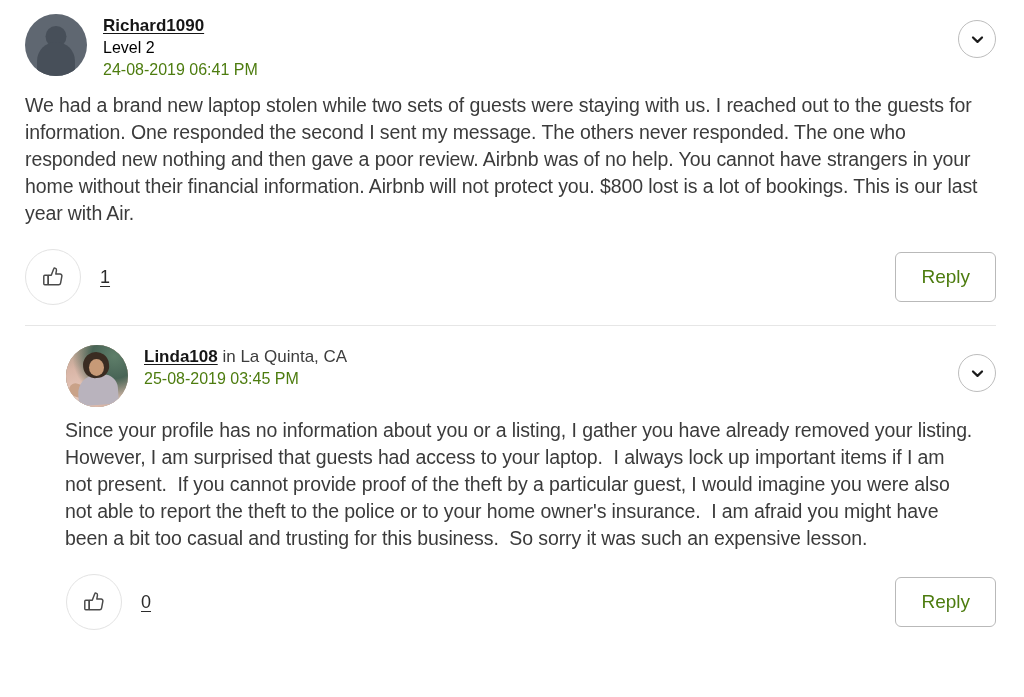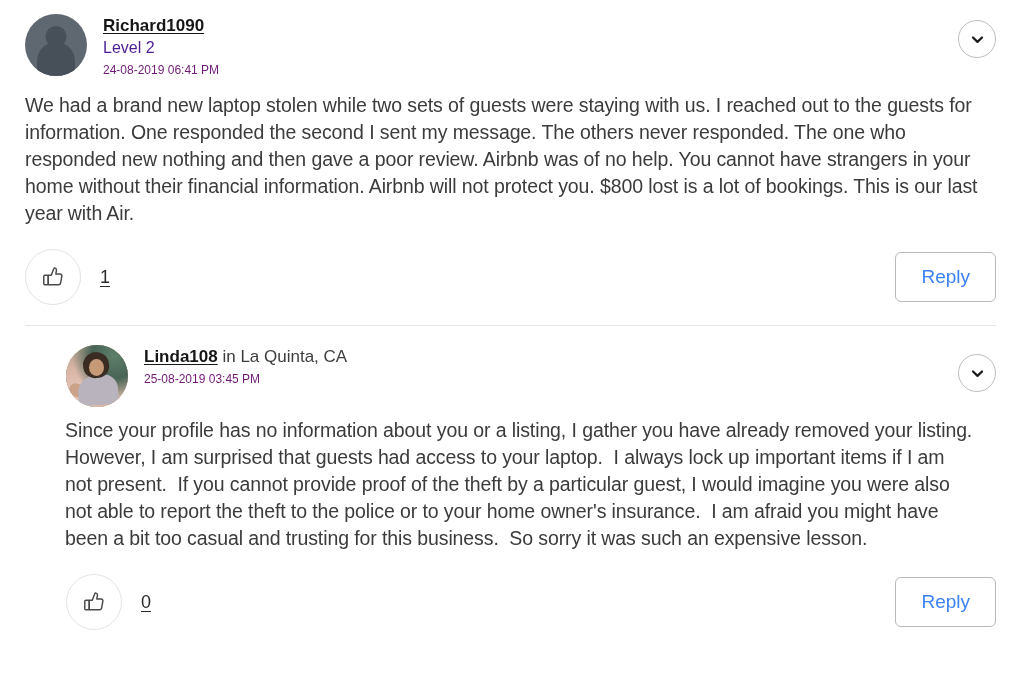--- a/index.html
+++ b/index.html
@@ -144,27 +144,27 @@
     text-underline-offset: 2px;
     cursor: pointer;
   }
   .location {
     font-weight: normal;
     color: #3d3d3d;
   }
   .level {
     font-size: 16px;
     line-height: 22px;
-    color: #4c1d95;
+    color: #000000;
     white-space: nowrap;
   }
   .timestamp {
-    font-size: 12px;
+    font-size: 16px;
     line-height: 22px;
-    color: #701a75;
+    color: #4d7c0f;
     white-space: nowrap;
   }
 
   
   .chevron-btn {
     position: absolute;
     width: 38px;
     height: 38px;
     border-radius: 50%;
     border: 1px solid #bdbdbd;
@@ -229,21 +229,21 @@
     color: #2b2b2b;
     text-decoration: underline;
     text-underline-offset: 3px;
     cursor: pointer;
   }
 
   .reply-btn {
     border: 1px solid #b9b9b9;
     border-radius: 6px;
     background: #ffffff;
-    color: #3b82f6;
+    color: #4d7c0f;
     font-size: 19px;
     font-family: "Liberation Sans", sans-serif;
     padding: 13px 25px;
     cursor: pointer;
     line-height: 22px;
   }
 
   
   .divider {
     height: 1px;

